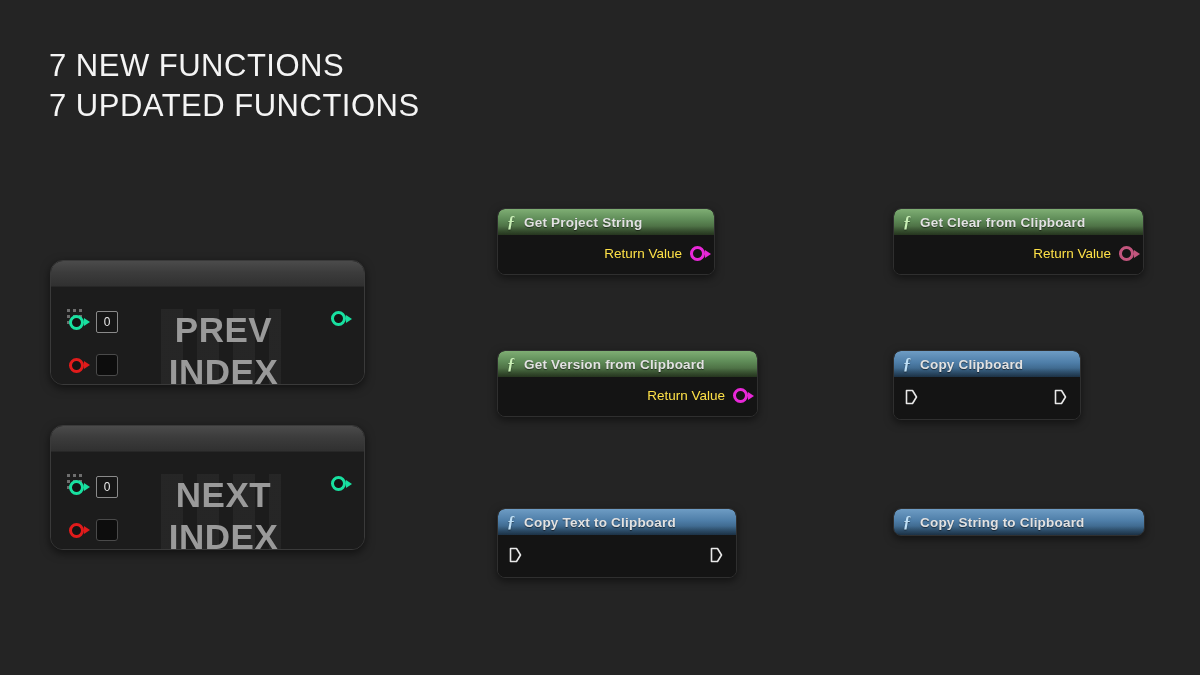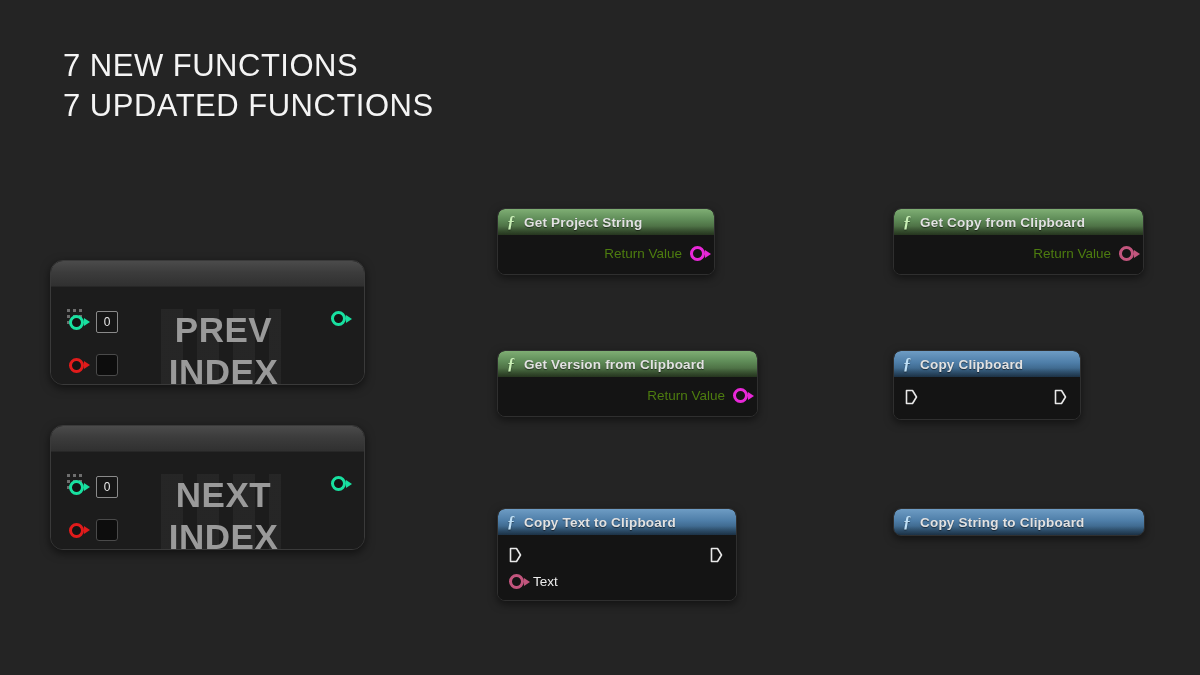--- a/index.html
+++ b/index.html
@@ -16,21 +16,21 @@
   #canvas {
     position: relative;
     width: 1200px;
     height: 675px;
     background: #242424;
   }
 
   
   .title-block {
     position: absolute;
-    left: 63px;
+    left: 49px;
     top: 46px;
     color: #f2f2f2;
     letter-spacing: 0.5px;
   }
   .title-line {
     font-size: 31px;
     font-weight: 400;
     line-height: 40px;
     color: #f4f4f4;
     white-space: nowrap;
@@ -207,21 +207,21 @@
   }
 
   .ret-row {
     display: flex;
     align-items: center;
     justify-content: flex-end;
     padding: 4px 9px 4px 0;
     gap: 8px;
   }
   .ret-label {
-    color: #4d7c0f;
+    color: #fde047;
     font-size: 13.5px;
     white-space: nowrap;
   }
 
   .exec-row {
     display: flex;
     align-items: center;
     justify-content: space-between;
     padding: 5px 13px 5px 11px;
   }
@@ -341,21 +341,21 @@
       <div class="ret-row">
         <span class="ret-label">Return Value</span>
         <span class="data-pin magenta"></span>
       </div>
     </div>
   </div>
 
   <div class="fn-node" style="left:893px; top:208px; width:251px;">
     <div class="fn-header green">
       <span class="f-icon">ƒ</span>
-      <span class="fn-title">Get Copy from Clipboard</span>
+      <span class="fn-title">Get Clear from Clipboard</span>
     </div>
     <div class="fn-body">
       <div class="ret-row">
         <span class="ret-label">Return Value</span>
         <span class="data-pin rose"></span>
       </div>
     </div>
   </div>
 
   <div class="fn-node" style="left:497px; top:350px; width:261px;">
@@ -403,24 +403,20 @@
           <svg width="13" height="16" viewBox="0 0 13 16">
               <path d="M1.5 1.5 L7.5 1.5 L11.5 8 L7.5 14.5 L1.5 14.5 Z" fill="none" stroke="#e8e8e8" stroke-width="1.6" stroke-linejoin="round"></path>
             </svg>
         </span>
         <span class="exec-pin">
           <svg width="13" height="16" viewBox="0 0 13 16">
               <path d="M1.5 1.5 L7.5 1.5 L11.5 8 L7.5 14.5 L1.5 14.5 Z" fill="none" stroke="#e8e8e8" stroke-width="1.6" stroke-linejoin="round"></path>
             </svg>
         </span>
       </div>
-      <div class="in-row">
-        <span class="data-pin rose"></span>
-        <span class="in-label">Text</span>
-      </div>
     </div>
   </div>
 
   <div class="fn-node" style="left:893px; top:508px; width:252px;">
     <div class="fn-header blue">
       <span class="f-icon">ƒ</span>
       <span class="fn-title">Copy String to Clipboard</span>
     </div>
   </div>
 

